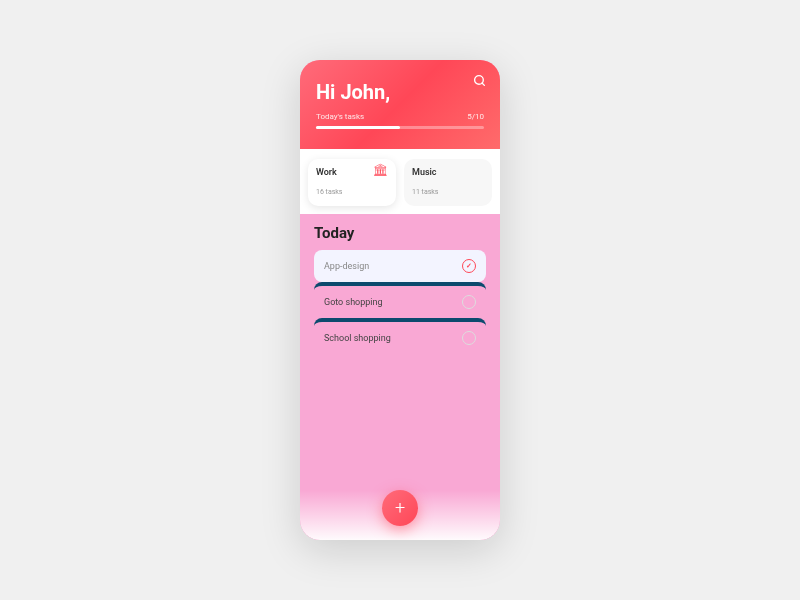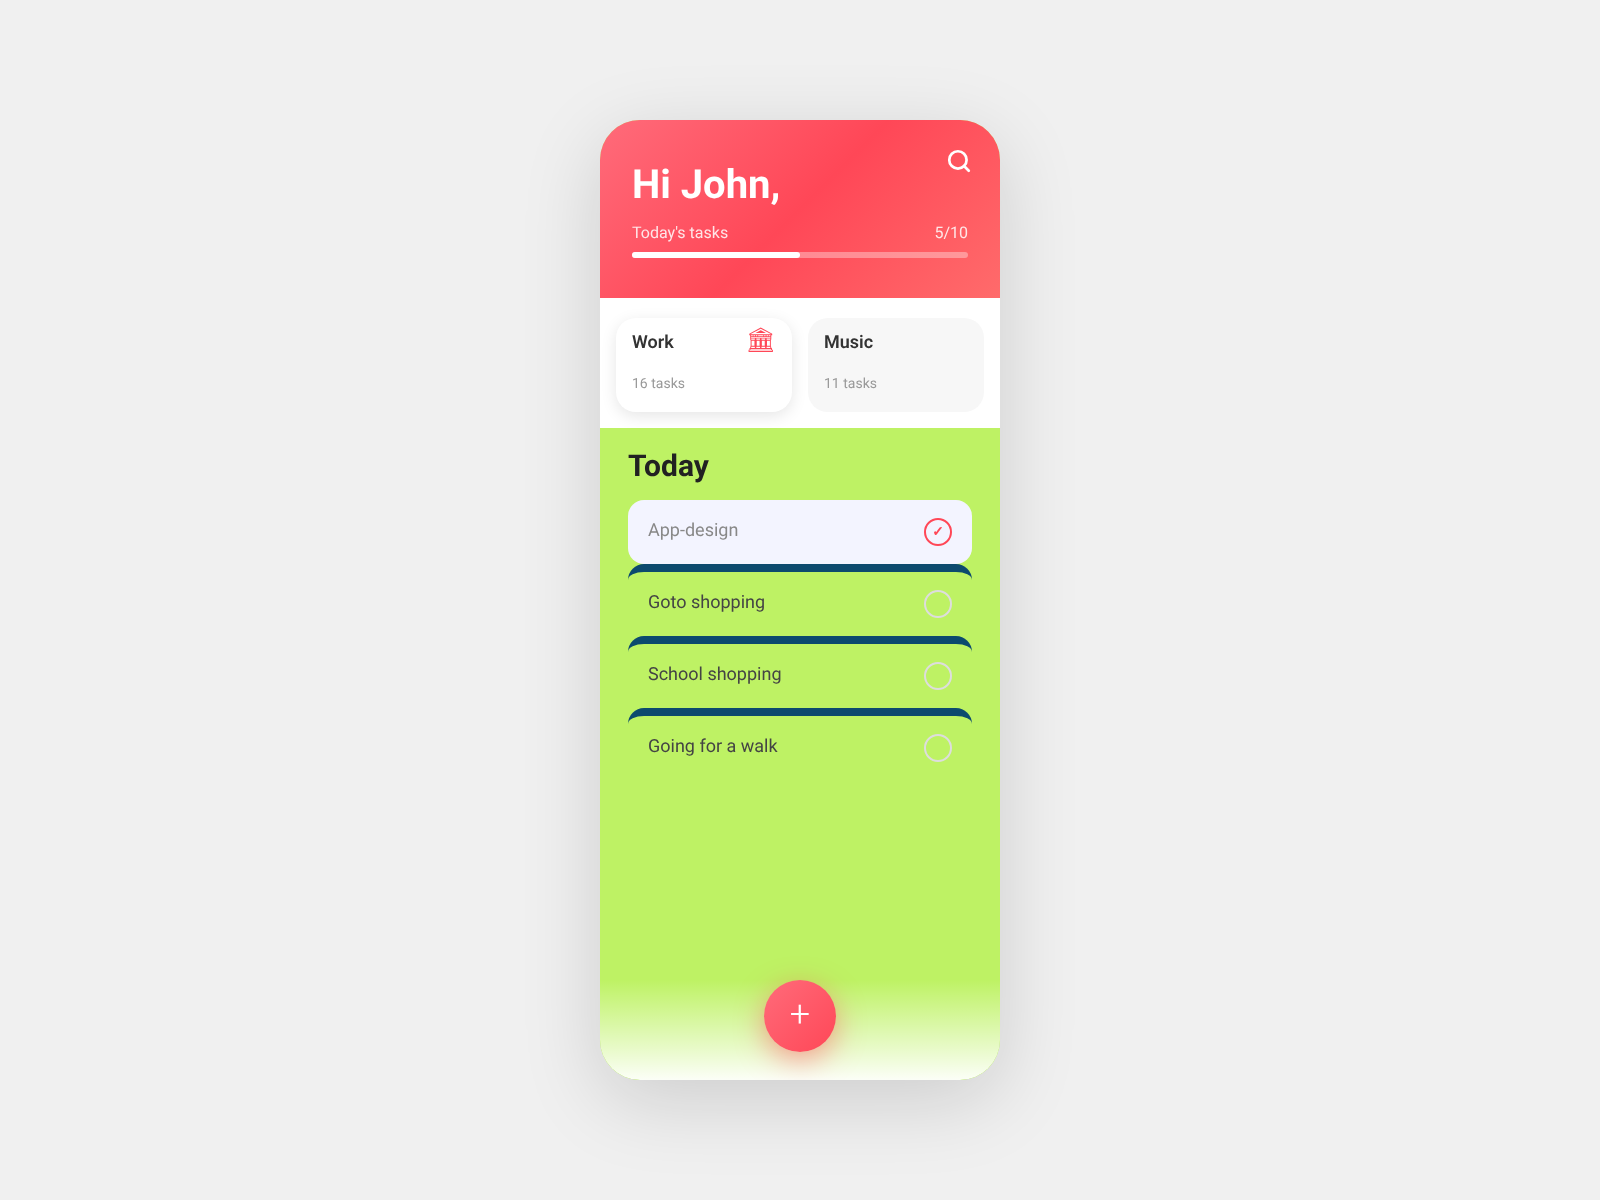--- a/index.html
+++ b/index.html
@@ -10,21 +10,21 @@
       background: #f0f0f0;
       display: flex;
       align-items: center;
       justify-content: center;
       font-family: -apple-system, BlinkMacSystemFont, 'Segoe UI', Roboto, sans-serif;
     }
 
     .phone-card {
       width: 200px;
       min-height: 480px;
-      background: #bef264;
+      background: #f9a8d4;
       border-radius: 20px;
       overflow: hidden;
       box-shadow: 0 10px 40px rgba(0,0,0,0.15);
       position: relative;
       display: flex;
       flex-direction: column;
     }
 
     
     .header {
@@ -276,24 +276,20 @@
         <span class="task-name">Goto shopping</span>
         <div class="check-icon"></div>
       </div>
 
       <div class="task-item">
         <span class="task-name">School shopping</span>
         <div class="check-icon"></div>
       </div>
 
 
-      <div class="task-item">
-        <span class="task-name">Going for a walk</span>
-        <div class="check-icon"></div>
-      </div>
     </div>
   </div>
 
   <div class="fab-container">
     <div class="fab-bg"></div>
     <div class="fab">
       <span class="fab-icon">+</span>
     </div>
   </div>
 </div>

